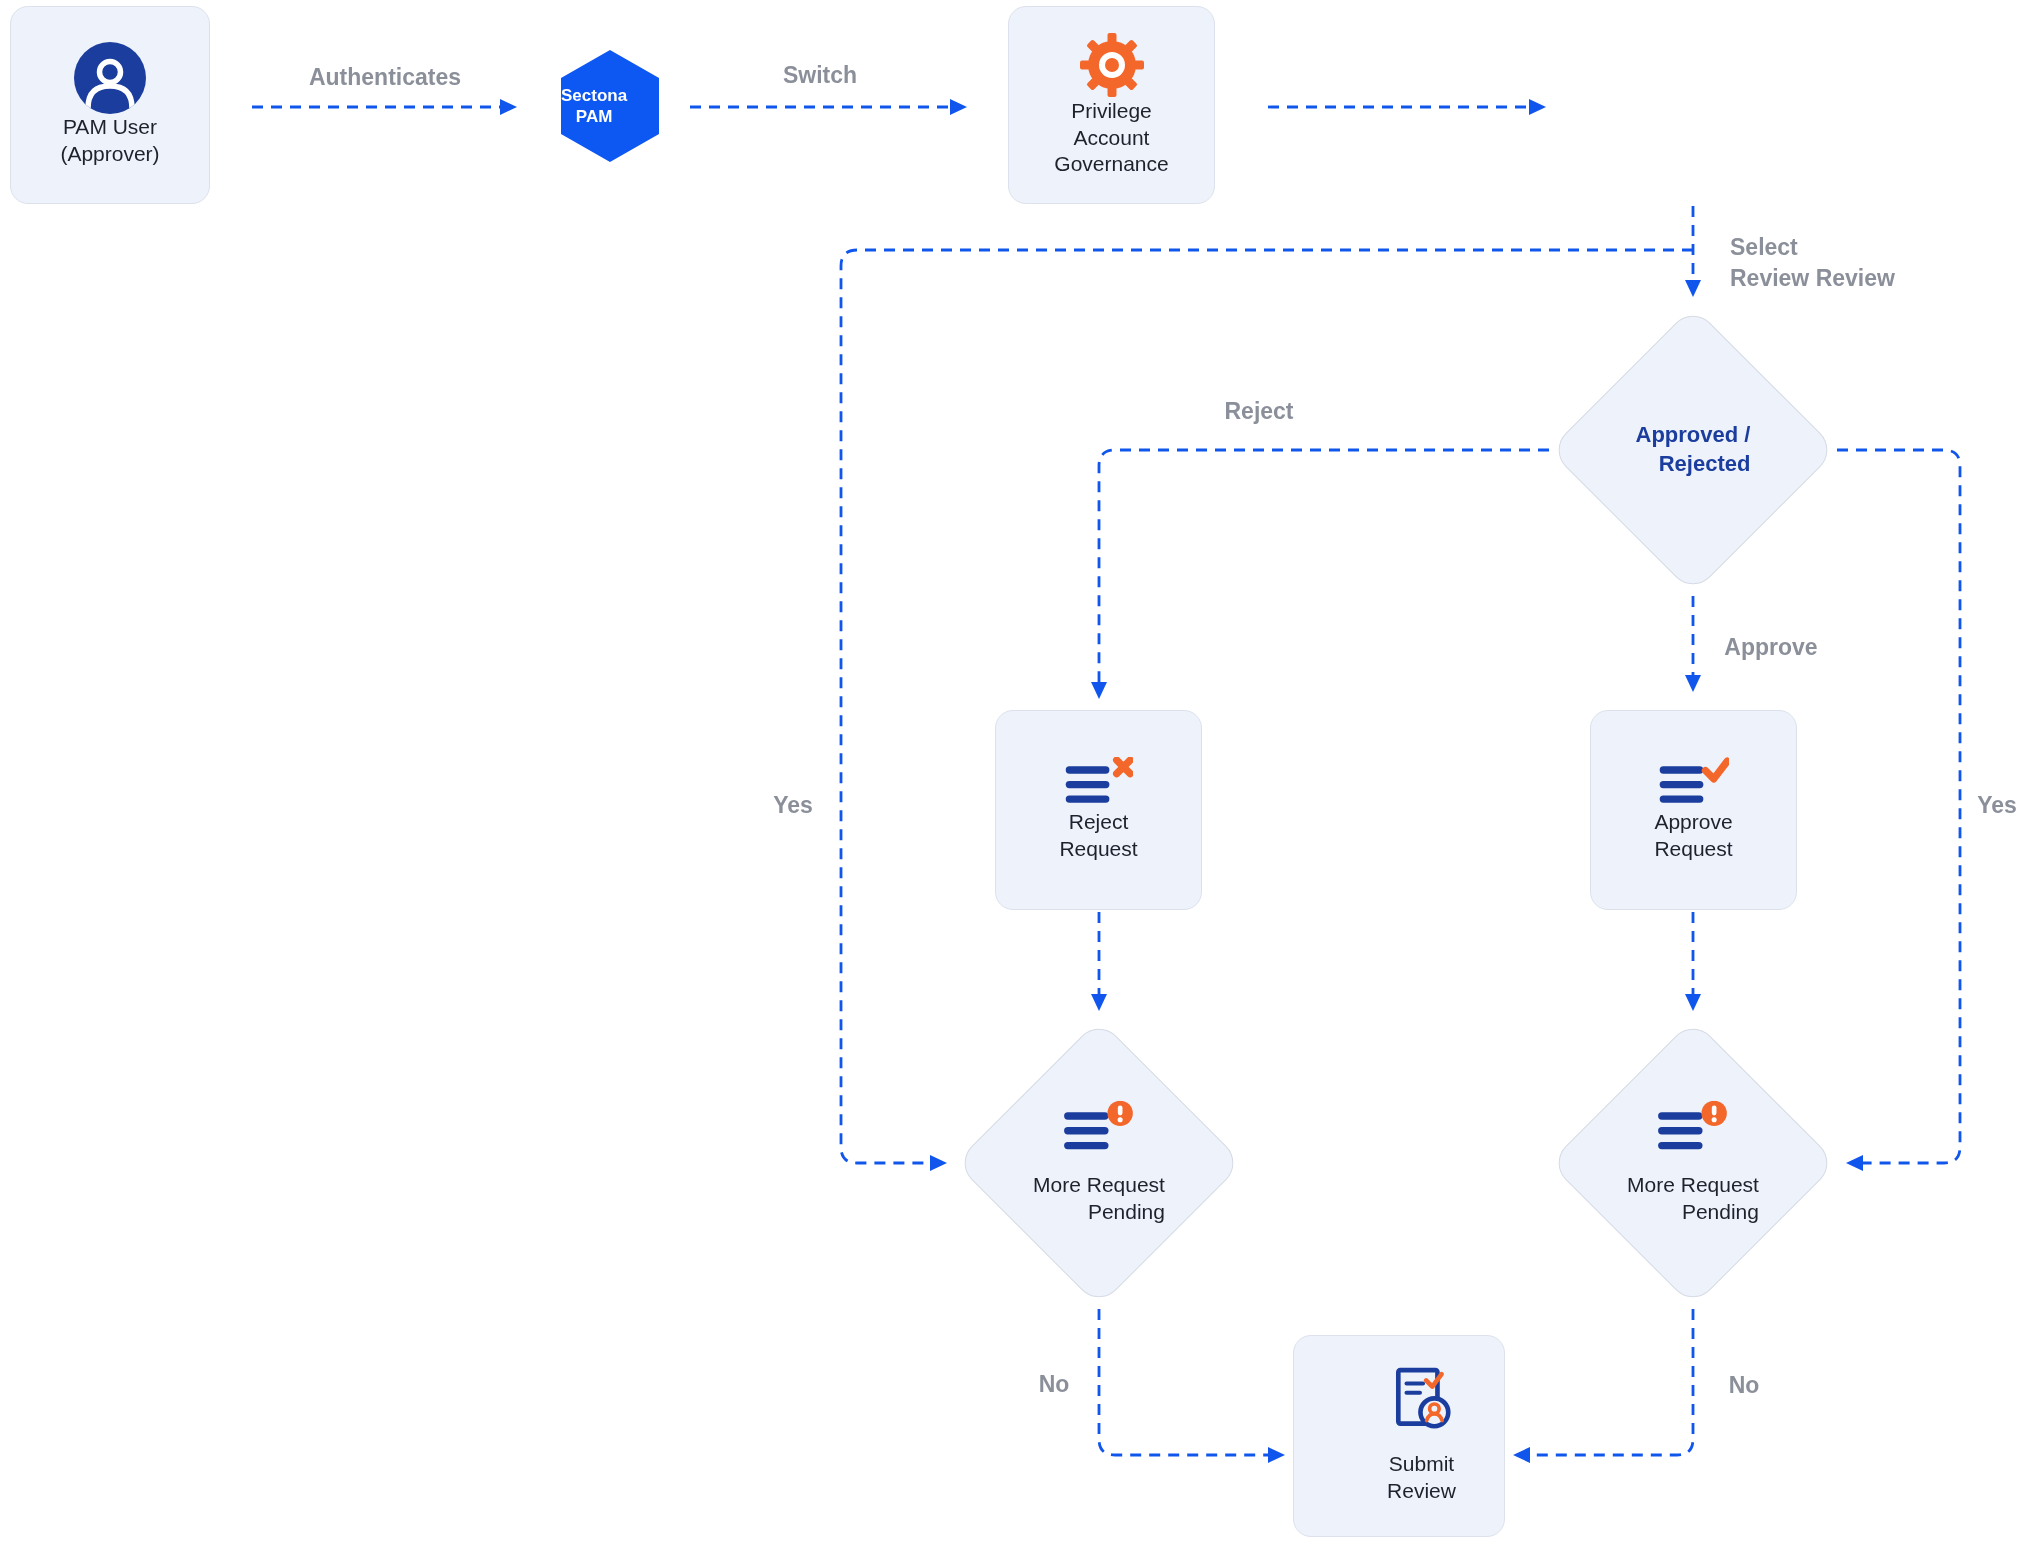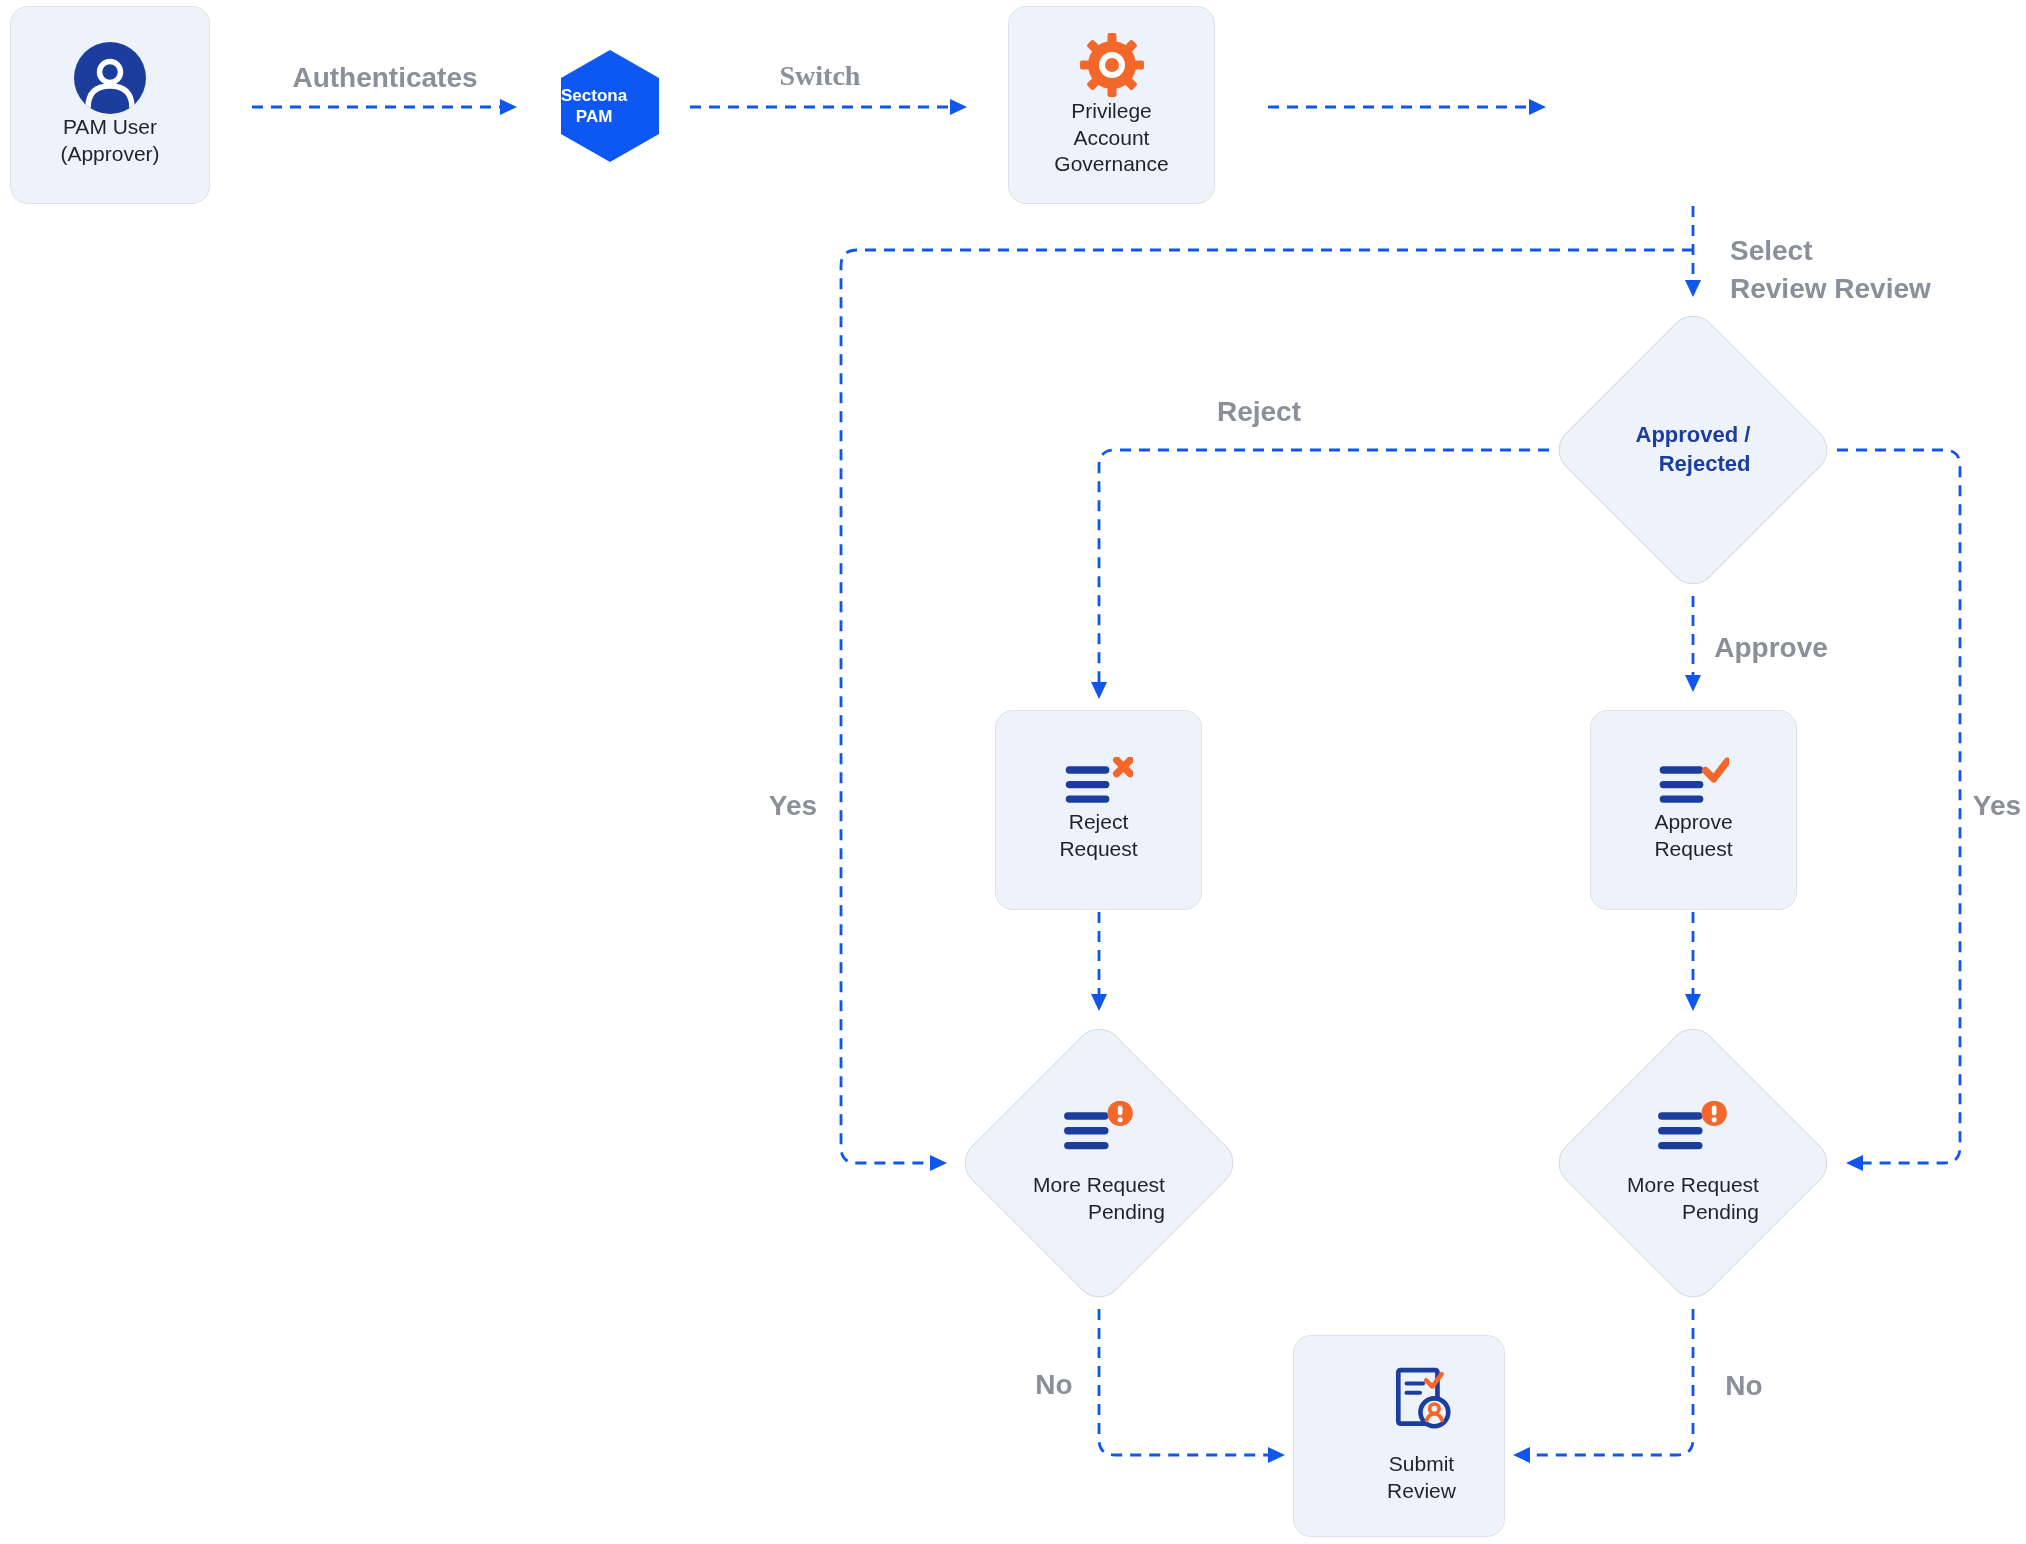--- a/index.html
+++ b/index.html
@@ -20,21 +20,21 @@
   .hexagon{position:absolute;left:561px;top:50px;width:98px;height:112px;background:var(--hex-blue);
         clip-path:polygon(50% 0,100% 25%,100% 75%,50% 100%,0 75%,0 25%);
         display:flex;align-items:center;justify-content:flex-start;text-align:center;}
   .hex-label{color:#ffffff;font-weight:700;font-size:17px;line-height:1.25;white-space:pre-line;}
   .diamond-wrap{position:absolute;width:204px;height:204px;}
   .diamond-bg{position:absolute;inset:0;background:var(--node-fill);border:1px solid var(--diamond-border);
         border-radius:24px;transform:rotate(45deg);}
   .diamond-content{position:absolute;left:50%;top:50%;width:250px;transform:translate(-50%,-50%);
         display:flex;flex-direction:column;align-items:center;gap:16px;text-align:right;}
   .decision-label{font-size:22px;font-weight:700;color:var(--navy);white-space:pre-line;line-height:1.3;}
-  .edge-label{position:absolute;font-size:28px;font-weight:700;color:var(--label-gray);
+  .edge-label{position:absolute;font-size:23px;font-weight:700;color:var(--label-gray);
         white-space:pre-line;line-height:1.35;}
   .edge-label.centered{transform:translate(-50%,-50%);}
   .icon{display:block;line-height:0;}
 </style>
 </head>
 <body>
 
 <div class="canvas">
 
   <svg class="edges" width="2026" height="1544" viewBox="0 0 2026 1544">
@@ -190,21 +190,21 @@
         <circle cx="45" cy="44" r="13.5" style="fill:var(--node-fill);stroke:var(--navy);stroke-width:4.5"></circle>
         <circle cx="45" cy="40.5" r="4.6" style="fill:none;stroke:var(--orange);stroke-width:3.6"></circle>
         <path d="M37.5 52 C39 47 41.5 45.5 45 45.5 C48.5 45.5 51 47 52.5 52" style="fill:none;stroke:var(--orange);stroke-width:3.6;stroke-linecap:round"></path>
       </svg>
     </span>
     <div class="node-label">Submit
 Review</div>
   </div>
 
   <div class="edge-label centered" style="left:385px;top:78px;">Authenticates</div>
-  <div class="edge-label centered" style="left:820px;top:76px;font-family:Liberation Serif, serif;">Switch</div>
+  <div class="edge-label centered" style="left:820px;top:76px;">Switch</div>
   <div class="edge-label" style="left:1730px;top:232px;">Select
 Review Review</div>
   <div class="edge-label centered" style="left:1259px;top:412px;">Reject</div>
   <div class="edge-label centered" style="left:1771px;top:648px;">Approve</div>
   <div class="edge-label centered" style="left:793px;top:806px;">Yes</div>
   <div class="edge-label centered" style="left:1997px;top:806px;">Yes</div>
   <div class="edge-label centered" style="left:1054px;top:1385px;">No</div>
   <div class="edge-label centered" style="left:1744px;top:1386px;">No</div>
 
 </div>

